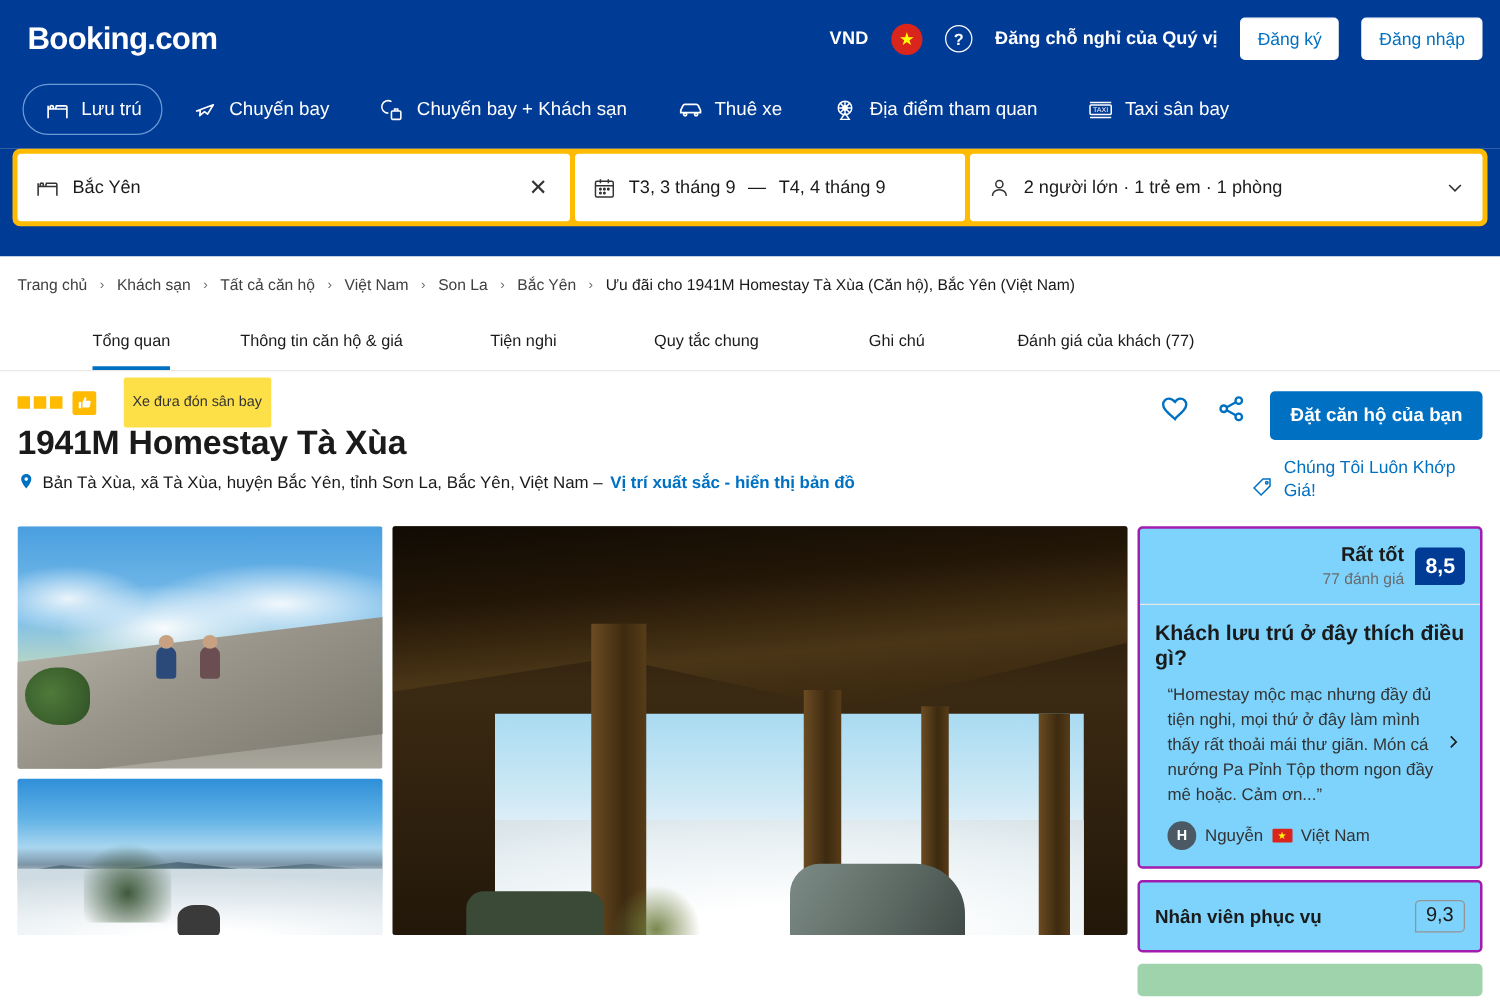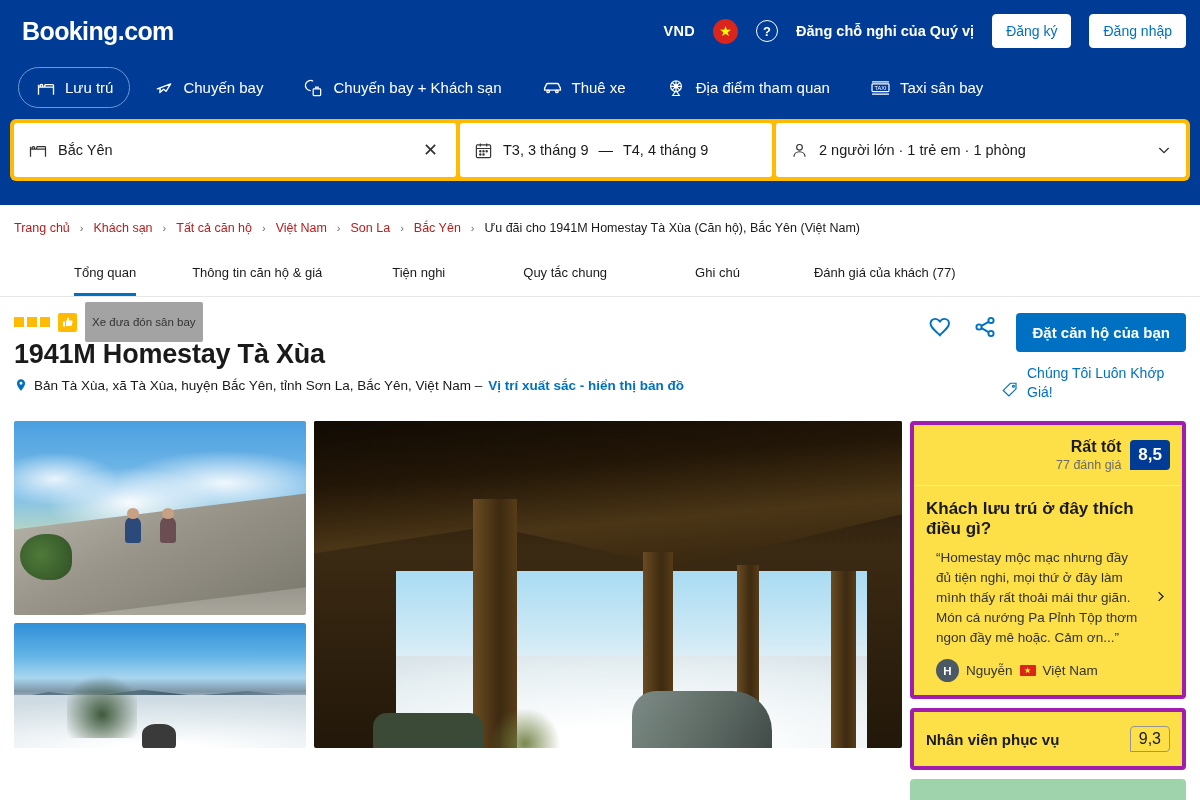--- a/index.html
+++ b/index.html
@@ -80,21 +80,21 @@
   .search-btn {
     flex:0 0 96px; background:#0071c2; color:#fff; border:none; border-radius:4px;
     font-size:19px; font-weight:700; cursor:pointer; font-family:inherit;
   }
 
   
   .breadcrumb {
     display:flex; align-items:center; flex-wrap:nowrap;
     padding: 16px 0 16px 14px; font-size:12.5px; gap:0;
   }
-  .bc-link { color:#b91c1c; cursor:pointer; white-space:nowrap; }
+  .bc-link { color:#404040; cursor:pointer; white-space:nowrap; }
   .bc-sep { color:#6b6b6b; padding:0 10px; font-size:11px; }
   .bc-current { color:#1a1a1a; white-space:nowrap; }
 
   
   .tabs {
     display:flex; align-items:flex-end;
     border-bottom:1px solid #e7e7e7; height:46px;
     padding-left: 14px;
   }
   .tab {
@@ -108,22 +108,22 @@
   .prop { display:flex; padding: 16px 14px 0 14px; }
   .prop-left { flex: 1 1 auto; min-width:0; }
   .badges { display:flex; align-items:center; gap:8px; height:18px; }
   .sq-group { display:flex; gap:3px; }
   .sq { width:10px;height:10px;background:#febb02; }
   .thumb-badge {
     width:19px;height:19px;background:#febb02;border-radius:2px;
     display:flex;align-items:center;justify-content:center;
   }
   .pill {
-    background:#a3a3a3; color:#333; font-size:11.5px;
-    padding:14px 7px; border-radius:2px; white-space:nowrap;
+    background:#fde047; color:#333; font-size:11.5px;
+    padding:14px 7px; border-radius:2px; white-space:nowrap;margin-left:14px;
   }
   .prop-title {
     font-size:27px; font-weight:700; margin: 8px 0 6px 0; letter-spacing:-0.2px;
   }
   .prop-addr { display:flex; align-items:center; gap:6px; font-size:13.5px; }
   .pin { color:#0071c2; display:flex;align-items:center; flex:0 0 auto; }
   .addr-txt { color:#1a1a1a; }
   .addr-link { color:#0071c2; font-weight:700; cursor:pointer; }
 
   .prop-right { flex:0 0 auto; display:flex; flex-direction:column; align-items:flex-end; }
@@ -213,21 +213,21 @@
   }
   .ph3 .cushion {
     position:absolute; left:10%; bottom:-4%; width:110px;height:48px;
     background:#3b4a36; border-radius:14px; z-index:6;
   }
   .ph3 .grass { position:absolute; left:30%; bottom:0; width:70px;height:46px;
     background: radial-gradient(circle at 50% 90%, rgba(108,124,60,.9), rgba(108,124,60,0) 65%); z-index:5; }
 
   
   .review-panel { flex: 1 1 auto; display:flex; flex-direction:column; gap:9px; }
-  .rp-card { border:4px solid #a21caf; border-radius:4px; background:#fde047; }
+  .rp-card { border:2px solid #a21caf; border-radius:4px; background:#7dd3fc; }
   .rp-score-row {
     display:flex; align-items:center; justify-content:flex-end; gap:9px;
     padding:13px 12px;
   }
   .rp-score-txt { text-align:right; }
   .rp-word { font-size:16px; font-weight:700; line-height:1.15; }
   .rp-count { font-size:12.5px; color:#6b6b6b; margin-top:2px; }
   .rp-badge {
     background:#003b95; color:#fff; border-radius:4px 4px 4px 0;
     font-size:17px; font-weight:700; padding:5px 8px; min-width:36px; text-align:center;

